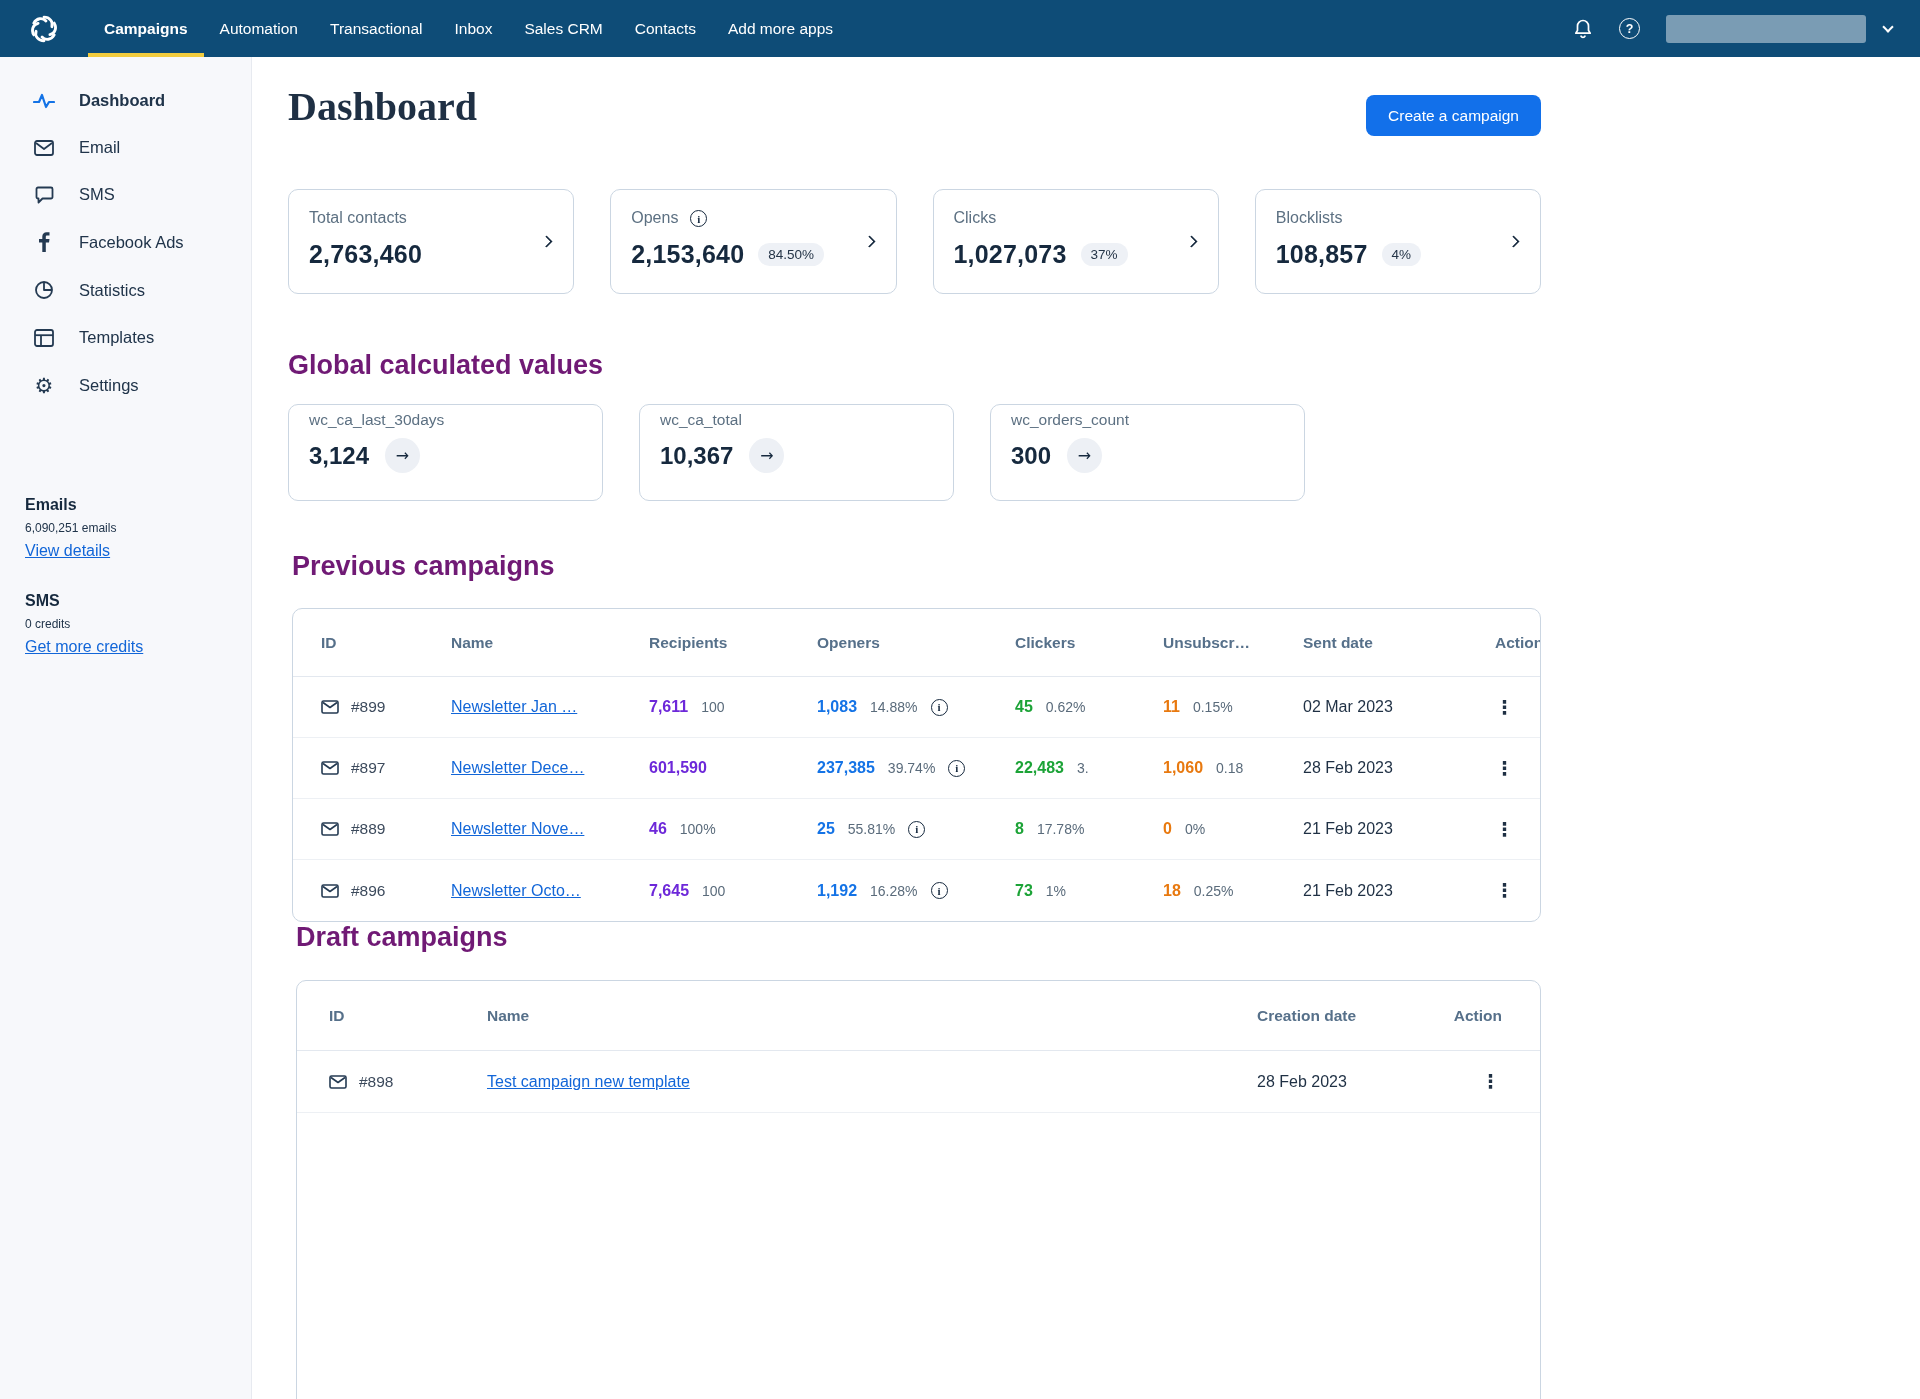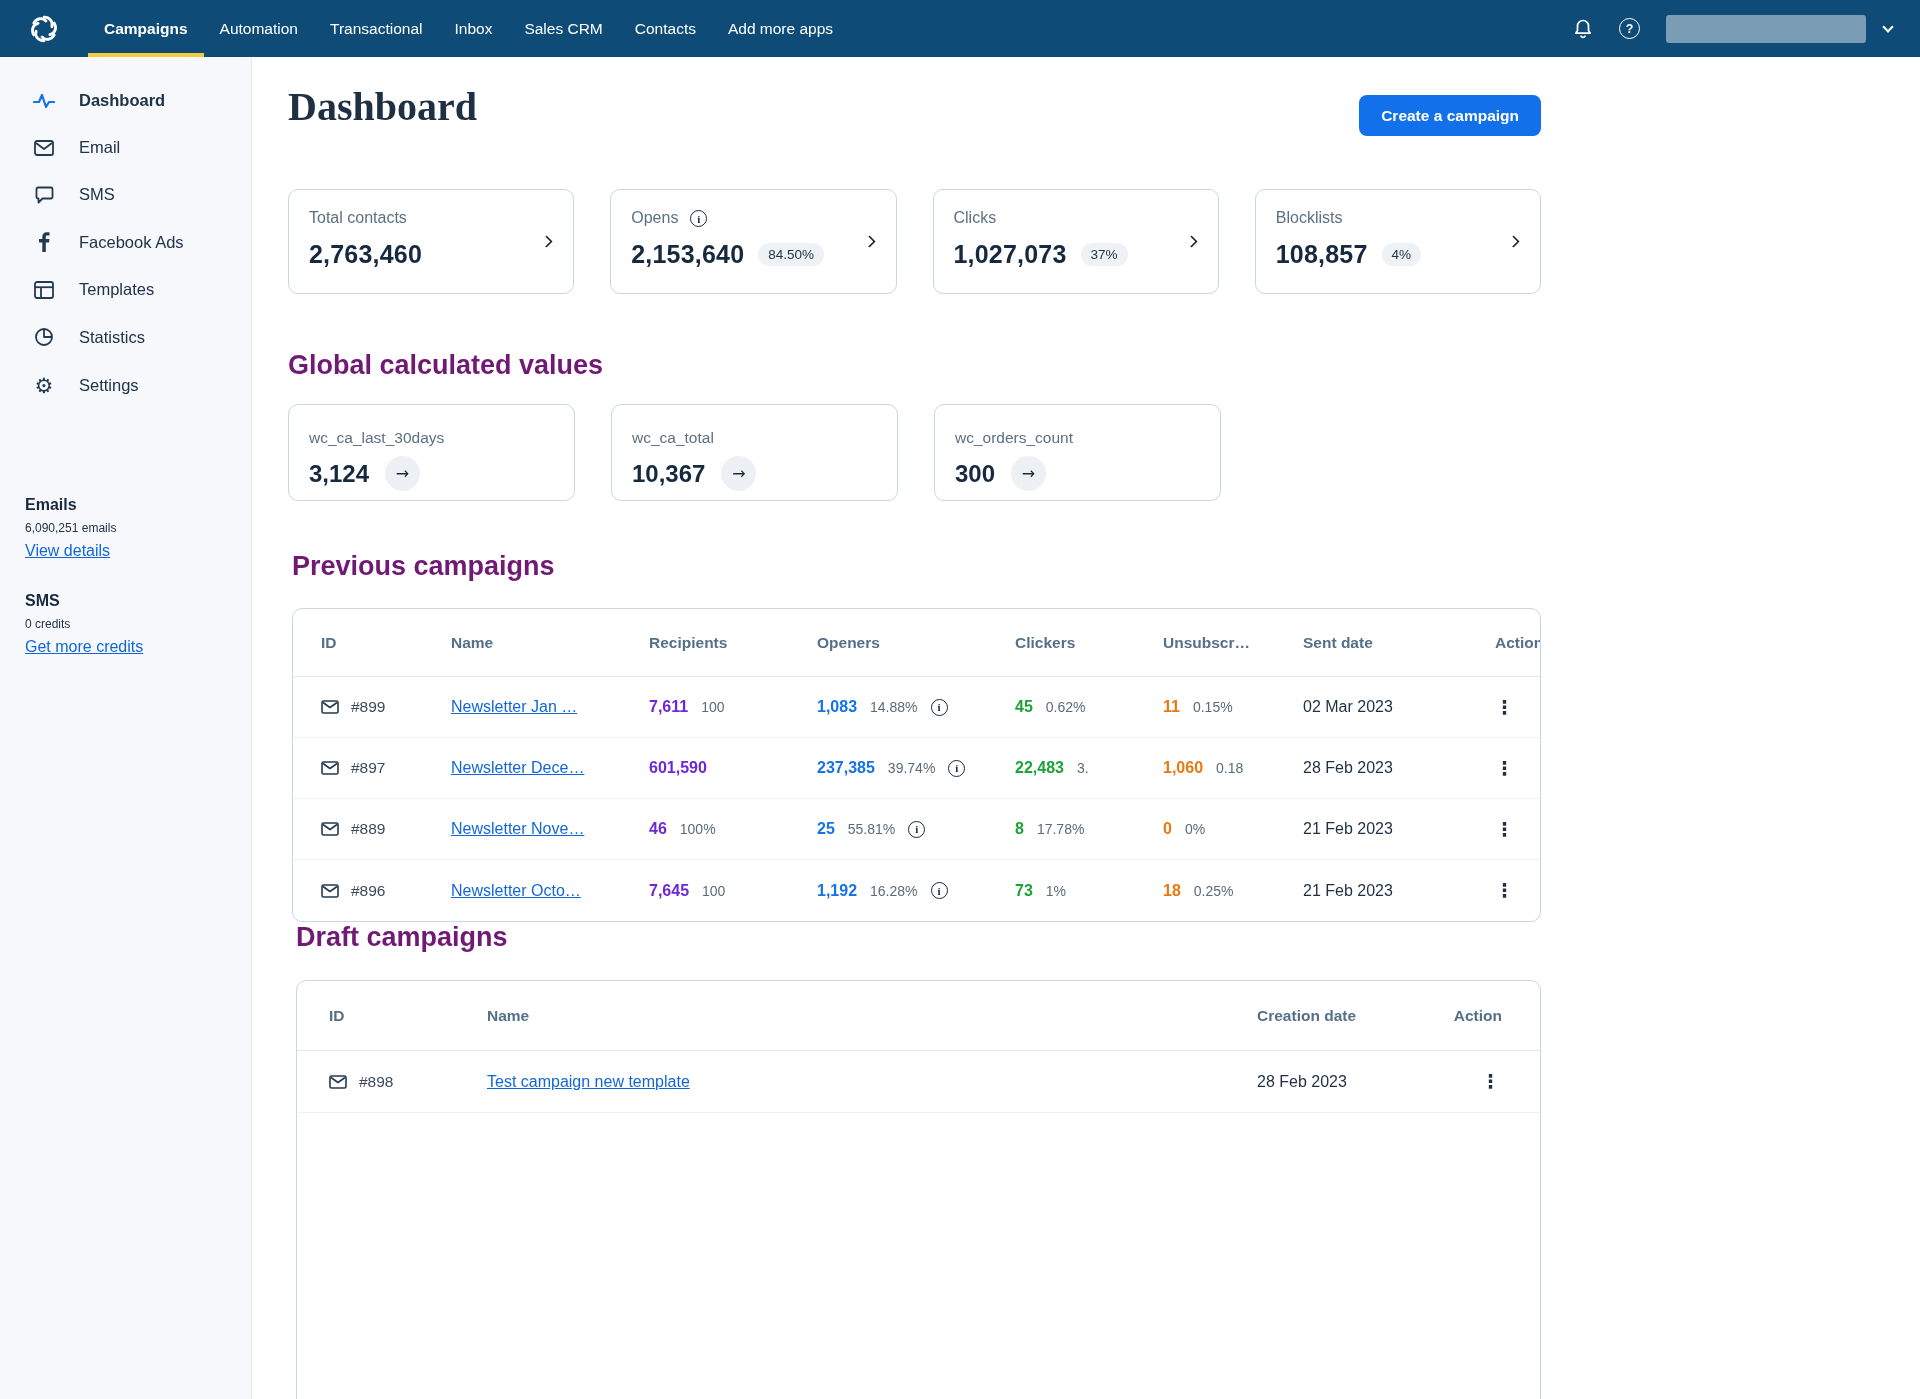--- a/index.html
+++ b/index.html
@@ -52,21 +52,21 @@
     text-decoration:underline;cursor:pointer;}
   .gear-glyph{font-size:21px;line-height:1;color:#243A52;}
 
   .main{flex:1;padding:26px 0 0 36px;}
   .content{width:1253px;}
 
   
   .title-row{display:flex;justify-content:space-between;align-items:flex-start;}
   .page-title{font-family:"Liberation Serif", serif;font-size:40px;font-weight:700;color:#1F3044;}
   .primary-btn{background:var(--btn-blue);color:#fff;border:none;border-radius:8px;height:41px;
-    padding:0 22px;font-size:15.5px;font-weight:700;cursor:pointer;margin-top:12px;
+    padding:0 22px;font-size:15.5px;font-weight:400;cursor:pointer;margin-top:12px;
     font-family:"Liberation Sans", sans-serif;}
 
   
   .cards-row{display:flex;gap:36px;margin-top:53px;}
   .stat-card{position:relative;width:287px;height:105px;border:1px solid var(--card-border);
     border-radius:10px;padding:19px 20px;cursor:pointer;background:#fff;}
   .stat-label{display:flex;align-items:flex-end;gap:12px;font-size:16px;color:var(--slate);}
   .stat-value-row{display:flex;align-items:center;gap:14px;margin-top:13px;}
   .stat-value{font-size:25px;font-weight:700;color:#16293E;letter-spacing:.2px;}
   .badge{background:var(--badge-bg);border-radius:12px;padding:4px 10px;font-size:13.5px;color:#243447;}
@@ -77,22 +77,22 @@
     font-family:"Liberation Serif", serif;font-size:11px;font-weight:700;color:#16293E;}
 
   
   .section-h{font-size:27px;font-weight:700;color:#701a75;}
   .gcv-h{margin-top:56px;}
   .prev-h{margin-top:50px;margin-left:4px;}
   .draft-h{margin-left:8px;}
 
   
   .gcv-row{display:flex;gap:36px;margin-top:23px;}
-  .gcv-card{width:287px;height:97px;border:1px solid var(--card-border);border-radius:10px;
-    padding:24px 20px;background:#fff;}
+  .gcv-card{width:315px;height:97px;border:1px solid var(--card-border);border-radius:10px;
+    padding:6px 20px;background:#fff;}
   .gcv-label{font-size:15.5px;color:var(--slate);}
   .gcv-value-row{display:flex;align-items:center;gap:16px;margin-top:9px;}
   .gcv-value{font-size:24px;font-weight:700;color:#16293E;}
   .circle-btn{width:35px;height:35px;border-radius:50%;background:#EDF0F5;border:none;cursor:pointer;
     display:flex;align-items:center;justify-content:center;font-size:16px;color:#16293E;
     font-family:"DejaVu Sans", sans-serif;}
 
   
   .table-card{margin-top:26px;margin-left:4px;border:1px solid var(--card-border);border-radius:10px;
     background:#fff;overflow:hidden;}
@@ -196,36 +196,36 @@
     <div class="side-item">
       <span class="ic">
         <svg width="12" height="20" viewBox="0 0 12 20" fill="#243A52">
           <path d="M11.5 0.2 H8.6 C6 0.2 4.3 1.9 4.3 4.6 V7 H1 v3.4 h3.3 V20 h3.5 v-9.6 h3.2 l.5 -3.4 H7.8 V5 c0 -.9 .4 -1.4 1.4 -1.4 h2.3 z"></path>
         </svg>
       </span>
       <span>Facebook Ads</span>
     </div>
     <div class="side-item">
       <span class="ic">
+        <svg width="20" height="20" viewBox="0 0 20 20" fill="none" stroke="#243A52" stroke-width="1.8" stroke-linejoin="round">
+          <circle cx="10" cy="10" r="8"></circle>
+            <path d="M10 2 v8 h8"></path>
+        </svg>
+      </span>
+      <span>Statistics</span>
+    </div>
+    <div class="side-item">
+      <span class="ic">
         <svg width="20" height="18" viewBox="0 0 20 18" fill="none" stroke="#243A52" stroke-width="1.8" stroke-linejoin="round">
           <rect x="1" y="1" width="18" height="16" rx="2"></rect>
             <line x1="1" y1="6.2" x2="19" y2="6.2"></line>
             <line x1="7" y1="6.2" x2="7" y2="17"></line>
         </svg>
       </span>
       <span>Templates</span>
-    </div>
-    <div class="side-item">
-      <span class="ic">
-        <svg width="20" height="20" viewBox="0 0 20 20" fill="none" stroke="#243A52" stroke-width="1.8" stroke-linejoin="round">
-          <circle cx="10" cy="10" r="8"></circle>
-            <path d="M10 2 v8 h8"></path>
-        </svg>
-      </span>
-      <span>Statistics</span>
     </div>
     <div class="side-item">
       <span class="ic gear-glyph">⚙</span>
       <span>Settings</span>
     </div>
 
     <div class="side-block">
       <div class="t">Emails</div>
       <div class="v">6,090,251 emails</div>
       <a>View details</a>

